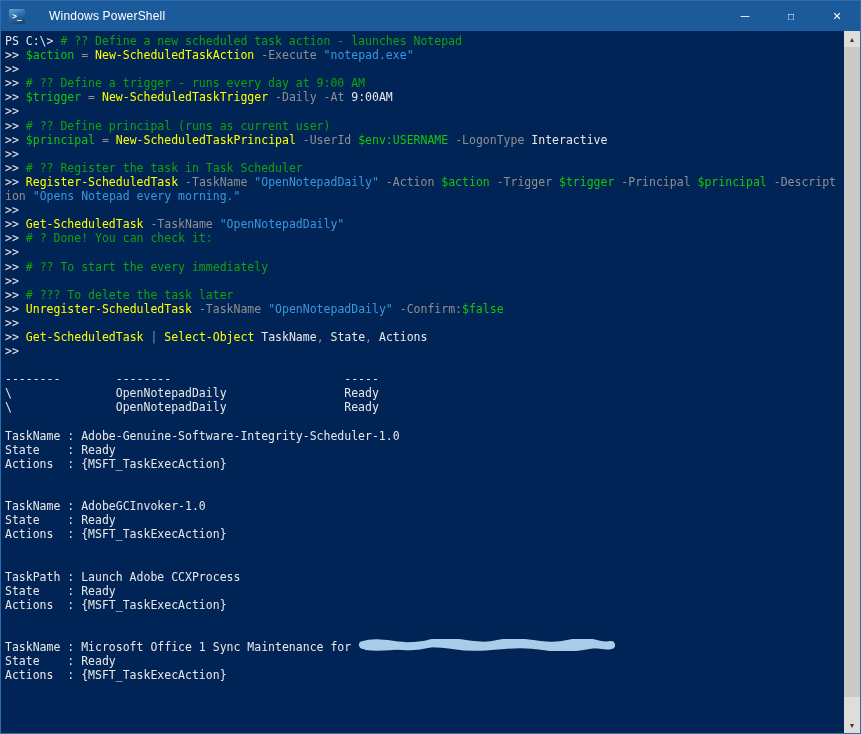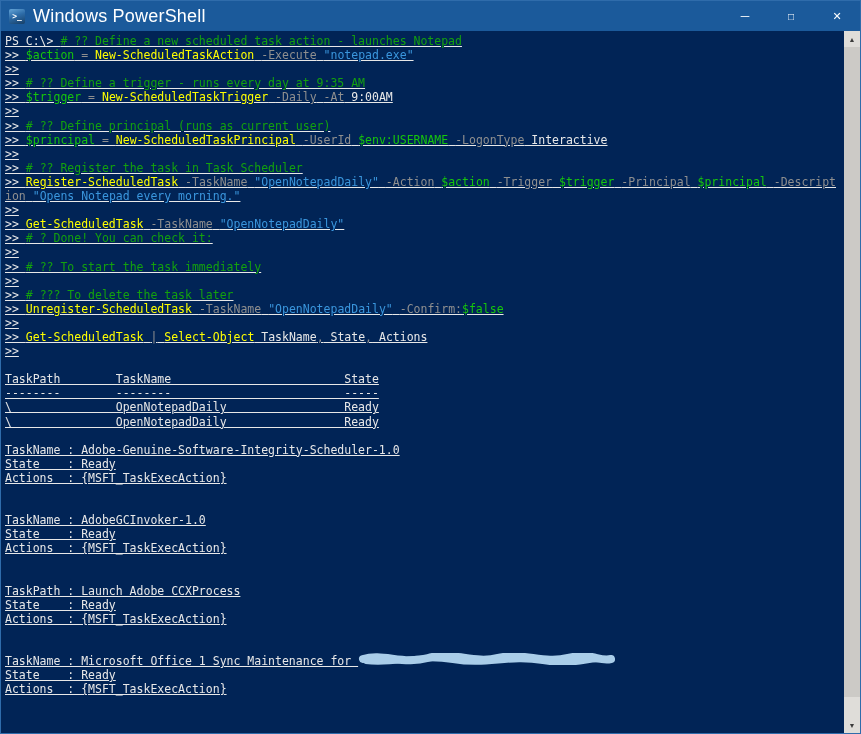--- a/index.html
+++ b/index.html
@@ -21,42 +21,42 @@
     display:flex; align-items:center;
   }
   .ps-icon {
     width:16px; height:15px; margin:0 8px;
     background:linear-gradient(160deg,#67a7d9 0%,#2d6ca8 45%,#173f66 100%);
     border-radius:2px;
     color:#fff; font-size:8px; font-weight:bold;
     display:flex; align-items:center; justify-content:center;
     font-family:"DejaVu Sans Mono", monospace;
   }
-  .title { color:#ffffff; font-size:18px; letter-spacing:0.2px; }
+  .title { color:#ffffff; font-size:12px; letter-spacing:0.2px;margin-left:16px; }
   .controls { margin-left:auto; display:flex; height:100%; }
   .ctrl {
     width:46px; height:100%;
     color:#ffffff; font-size:11px;
     display:flex; align-items:center; justify-content:center;
     cursor:default;
   }
   .ctrl.min { font-size:12px; }
   .ctrl.max { font-size:10px; }
   .ctrl.close { font-size:11px; }
 
   
   .terminal {
     flex:1;
     padding:3px 20px 0 4px;
     overflow:hidden;
     font-family:"DejaVu Sans Mono","Liberation Mono", monospace;
     font-size:11.5px;
     color:#e8e8e8;
   }
-  .tline { height:14.1px; white-space:pre;text-decoration:underline; }
+  .tline { height:14.1px; white-space:pre; }
   .blur-redaction { display:inline-block; vertical-align:middle; position:relative; top:-1px; }
 
   
   .scrollbar {
     position:absolute; top:30px; right:0; bottom:0; width:16px;
     background:#dfddd9;
     display:flex; flex-direction:column;
   }
   .sb-arrow {
     height:16px; flex:none;
@@ -81,42 +81,41 @@
       <div class="ctrl min">─</div>
       <div class="ctrl max">□</div>
       <div class="ctrl close">✕</div>
     </div>
   </div>
 
   <div class="terminal" id="terminal">
       <div class="tline"><span style="color: rgb(232, 232, 232);">PS C:\&gt; </span><span style="color: rgb(19, 161, 14);"># ?? Define a new scheduled task action - launches Notepad</span></div>
       <div class="tline"><span style="color: rgb(232, 232, 232);">&gt;&gt; </span><span style="color: rgb(22, 198, 12);">$action</span><span style="color: rgb(143, 143, 143);"> = </span><span style="color: rgb(255, 255, 0);">New-ScheduledTaskAction</span><span style="color: rgb(232, 232, 232);"> </span><span style="color: rgb(143, 143, 143);">-Execute</span><span style="color: rgb(232, 232, 232);"> </span><span style="color: rgb(58, 150, 221);">"notepad.exe"</span></div>
       <div class="tline"><span style="color: rgb(232, 232, 232);">&gt;&gt;</span></div>
-      <div class="tline"><span style="color: rgb(232, 232, 232);">&gt;&gt; </span><span style="color: rgb(19, 161, 14);"># ?? Define a trigger - runs every day at 9:35 AM</span></div>
+      <div class="tline"><span style="color: rgb(232, 232, 232);">&gt;&gt; </span><span style="color: rgb(19, 161, 14);"># ?? Define a trigger - runs every day at 9:00 AM</span></div>
       <div class="tline"><span style="color: rgb(232, 232, 232);">&gt;&gt; </span><span style="color: rgb(22, 198, 12);">$trigger</span><span style="color: rgb(143, 143, 143);"> = </span><span style="color: rgb(255, 255, 0);">New-ScheduledTaskTrigger</span><span style="color: rgb(232, 232, 232);"> </span><span style="color: rgb(143, 143, 143);">-Daily</span><span style="color: rgb(232, 232, 232);"> </span><span style="color: rgb(143, 143, 143);">-At</span><span style="color: rgb(232, 232, 232);"> 9:00AM</span></div>
       <div class="tline"><span style="color: rgb(232, 232, 232);">&gt;&gt;</span></div>
       <div class="tline"><span style="color: rgb(232, 232, 232);">&gt;&gt; </span><span style="color: rgb(19, 161, 14);"># ?? Define principal (runs as current user)</span></div>
       <div class="tline"><span style="color: rgb(232, 232, 232);">&gt;&gt; </span><span style="color: rgb(22, 198, 12);">$principal</span><span style="color: rgb(143, 143, 143);"> = </span><span style="color: rgb(255, 255, 0);">New-ScheduledTaskPrincipal</span><span style="color: rgb(232, 232, 232);"> </span><span style="color: rgb(143, 143, 143);">-UserId</span><span style="color: rgb(232, 232, 232);"> </span><span style="color: rgb(22, 198, 12);">$env:USERNAME</span><span style="color: rgb(232, 232, 232);"> </span><span style="color: rgb(143, 143, 143);">-LogonType</span><span style="color: rgb(232, 232, 232);"> Interactive</span></div>
       <div class="tline"><span style="color: rgb(232, 232, 232);">&gt;&gt;</span></div>
       <div class="tline"><span style="color: rgb(232, 232, 232);">&gt;&gt; </span><span style="color: rgb(19, 161, 14);"># ?? Register the task in Task Scheduler</span></div>
       <div class="tline"><span style="color: rgb(232, 232, 232);">&gt;&gt; </span><span style="color: rgb(255, 255, 0);">Register-ScheduledTask</span><span style="color: rgb(232, 232, 232);"> </span><span style="color: rgb(143, 143, 143);">-TaskName</span><span style="color: rgb(232, 232, 232);"> </span><span style="color: rgb(58, 150, 221);">"OpenNotepadDaily"</span><span style="color: rgb(232, 232, 232);"> </span><span style="color: rgb(143, 143, 143);">-Action</span><span style="color: rgb(232, 232, 232);"> </span><span style="color: rgb(22, 198, 12);">$action</span><span style="color: rgb(232, 232, 232);"> </span><span style="color: rgb(143, 143, 143);">-Trigger</span><span style="color: rgb(232, 232, 232);"> </span><span style="color: rgb(22, 198, 12);">$trigger</span><span style="color: rgb(232, 232, 232);"> </span><span style="color: rgb(143, 143, 143);">-Principal</span><span style="color: rgb(232, 232, 232);"> </span><span style="color: rgb(22, 198, 12);">$principal</span><span style="color: rgb(232, 232, 232);"> </span><span style="color: rgb(143, 143, 143);">-Descript</span></div>
       <div class="tline"><span style="color: rgb(143, 143, 143);">ion</span><span style="color: rgb(232, 232, 232);"> </span><span style="color: rgb(58, 150, 221);">"Opens Notepad every morning."</span></div>
       <div class="tline"><span style="color: rgb(232, 232, 232);">&gt;&gt;</span></div>
       <div class="tline"><span style="color: rgb(232, 232, 232);">&gt;&gt; </span><span style="color: rgb(255, 255, 0);">Get-ScheduledTask</span><span style="color: rgb(232, 232, 232);"> </span><span style="color: rgb(143, 143, 143);">-TaskName</span><span style="color: rgb(232, 232, 232);"> </span><span style="color: rgb(58, 150, 221);">"OpenNotepadDaily"</span></div>
       <div class="tline"><span style="color: rgb(232, 232, 232);">&gt;&gt; </span><span style="color: rgb(19, 161, 14);"># ? Done! You can check it:</span></div>
       <div class="tline"><span style="color: rgb(232, 232, 232);">&gt;&gt;</span></div>
-      <div class="tline"><span style="color: rgb(232, 232, 232);">&gt;&gt; </span><span style="color: rgb(19, 161, 14);"># ?? To start the task immediately</span></div>
+      <div class="tline"><span style="color: rgb(232, 232, 232);">&gt;&gt; </span><span style="color: rgb(19, 161, 14);"># ?? To start the every immediately</span></div>
       <div class="tline"><span style="color: rgb(232, 232, 232);">&gt;&gt;</span></div>
       <div class="tline"><span style="color: rgb(232, 232, 232);">&gt;&gt; </span><span style="color: rgb(19, 161, 14);"># ??? To delete the task later</span></div>
       <div class="tline"><span style="color: rgb(232, 232, 232);">&gt;&gt; </span><span style="color: rgb(255, 255, 0);">Unregister-ScheduledTask</span><span style="color: rgb(232, 232, 232);"> </span><span style="color: rgb(143, 143, 143);">-TaskName</span><span style="color: rgb(232, 232, 232);"> </span><span style="color: rgb(58, 150, 221);">"OpenNotepadDaily"</span><span style="color: rgb(232, 232, 232);"> </span><span style="color: rgb(143, 143, 143);">-Confirm:</span><span style="color: rgb(22, 198, 12);">$false</span></div>
       <div class="tline"><span style="color: rgb(232, 232, 232);">&gt;&gt;</span></div>
       <div class="tline"><span style="color: rgb(232, 232, 232);">&gt;&gt; </span><span style="color: rgb(255, 255, 0);">Get-ScheduledTask</span><span style="color: rgb(232, 232, 232);"> </span><span style="color: rgb(143, 143, 143);">|</span><span style="color: rgb(232, 232, 232);"> </span><span style="color: rgb(255, 255, 0);">Select-Object</span><span style="color: rgb(232, 232, 232);"> TaskName</span><span style="color: rgb(143, 143, 143);">,</span><span style="color: rgb(232, 232, 232);"> State</span><span style="color: rgb(143, 143, 143);">,</span><span style="color: rgb(232, 232, 232);"> Actions</span></div>
       <div class="tline"><span style="color: rgb(232, 232, 232);">&gt;&gt;</span></div>
       <div class="tline"></div>
-      <div class="tline"><span style="color: rgb(232, 232, 232);">TaskPath        TaskName                         State</span></div>
       <div class="tline"><span style="color: rgb(232, 232, 232);">--------        --------                         -----</span></div>
       <div class="tline"><span style="color: rgb(232, 232, 232);">\               OpenNotepadDaily                 Ready</span></div>
       <div class="tline"><span style="color: rgb(232, 232, 232);">\               OpenNotepadDaily                 Ready</span></div>
       <div class="tline"></div>
       <div class="tline"><span style="color: rgb(232, 232, 232); text-align: center;">TaskName : Adobe-Genuine-Software-Integrity-Scheduler-1.0</span></div>
       <div class="tline"><span style="color: rgb(232, 232, 232);">State    : Ready</span></div>
       <div class="tline"><span style="color: rgb(232, 232, 232);">Actions  : {MSFT_TaskExecAction}</span></div>
       <div class="tline"></div>
       <div class="tline"></div>
       <div class="tline"><span style="color: rgb(232, 232, 232);">TaskName : AdobeGCInvoker-1.0</span></div>

